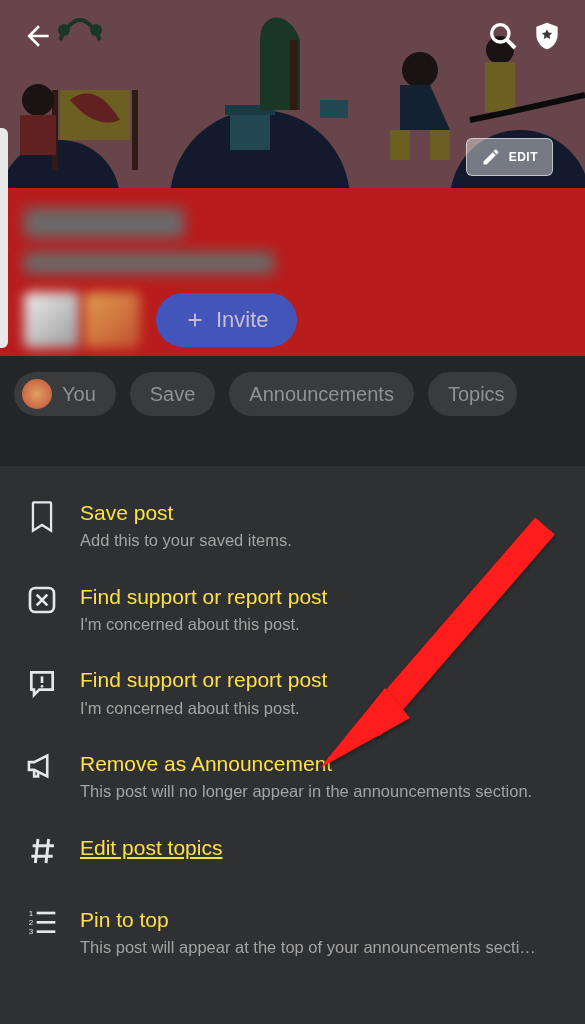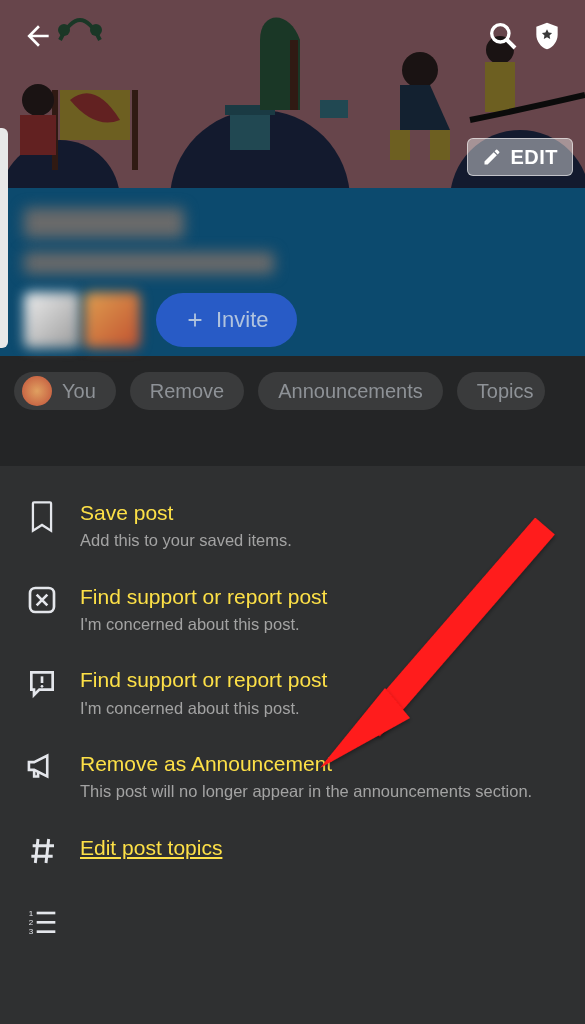--- a/index.html
+++ b/index.html
@@ -4,34 +4,34 @@
 <style>
   * { margin: 0; padding: 0; box-sizing: border-box; }
   html, body { width: 585px; height: 1024px; font-family: -apple-system, Helvetica, Arial, sans-serif; background: #18191a; color: #e4e6eb; overflow: hidden; }
   .screen { width: 585px; height: 1024px; position: relative; background: #242526; }
   .cover-area { position: relative; width: 100%; height: 188px; background: #d9889a; overflow: hidden; }
   .cover-art { position:absolute; inset:0; }
   .cover-shade { position:absolute; inset:0; background: rgba(0,0,0,0.55); }
   .topbar { position:absolute; top:0; left:0; right:0; height:72px; display:flex; align-items:center; padding:0 16px; }
   .topbar .spacer { flex:1; }
   .topbar .tbtn { width:44px; height:44px; display:flex; align-items:center; justify-content:center; color:#fff; }
-  .edit-btn { position:absolute; right:12px; bottom:12px; height:38px; padding:0 14px; background:rgba(255,255,255,0.42); border:1px solid rgba(255,255,255,0.55); border-radius:6px; display:flex; align-items:center; gap:8px; color:#fff; font-weight:700; font-size:20px; letter-spacing:0.5px; }
-  .group-info { position:relative; padding:20px 24px 8px 24px; background:#0c4a6e; }
+  .edit-btn { position:absolute; right:32px; bottom:12px; height:38px; padding:0 14px; background:rgba(255,255,255,0.42); border:1px solid rgba(255,255,255,0.55); border-radius:6px; display:flex; align-items:center; gap:8px; color:#fff; font-weight:700; font-size:12px; letter-spacing:0.5px; }
+  .group-info { position:relative; padding:20px 24px 8px 24px; background:#b91c1c; }
   .blur-line { filter: blur(7px); background: #6a6a6a; border-radius:4px; }
   .gl1 { width:160px; height:30px; margin-bottom:14px; }
   .gl2 { width:250px; height:22px; margin-bottom:18px; }
   .avatar-row { display:flex; align-items:center; gap:16px; }
   .avatars { display:flex; }
   .av { width:56px; height:56px; border-radius:6px; filter:blur(6px); }
   .av1 { background: linear-gradient(135deg,#eee,#999); }
   .av2 { background: linear-gradient(135deg,#e0a050,#c05030); margin-left:4px;}
   .invite-pill { height:54px; padding:0 28px; background:#2e5fd6; opacity:0.85; border-radius:28px; display:flex; align-items:center; gap:10px; color:#cdd9f2; font-size:22px; font-weight:500; }
   .tabs-area { background:#242526; padding: 16px 14px 10px 14px; }
   .tabs { display:flex; gap:14px; }
-  .tab-chip { background:#3a3b3c; border-radius:22px; height:38px; display:flex; align-items:center; padding:4px 20px; color:#8e9297; font-size:20px; white-space:nowrap; }
+  .tab-chip { background:#3a3b3c; border-radius:22px; height:44px; display:flex; align-items:center; padding:4px 20px; color:#8e9297; font-size:20px; white-space:nowrap; }
   .tab-you { padding-left:8px; }
   .tab-you .dot { width:30px; height:30px; border-radius:50%; background: radial-gradient(circle,#e0a060,#c0503a); margin-right:10px; }
   .sheet { position:absolute; left:0; right:0; top:466px; bottom:0; background:#2f3031; border-radius:0; padding: 18px 0 0 0; }
   .menu-item { display:flex; align-items:flex-start; gap:18px; padding:16px 22px; }
   .menu-item .icon { width:40px; height:40px; flex-shrink:0; display:flex; align-items:flex-start; justify-content:center; color:#e4e6eb; }
   .menu-item .texts { flex:1; }
   .menu-item .title { font-size:21px; color:#fde047; font-weight:400; line-height:1.25; margin-bottom:4px;}
   .menu-item .sub { font-size:16.5px; color:#a3a3a3; line-height:1.3; }
   .menu-item.no-sub .title { margin-bottom:0;text-decoration:underline; }
   .side-handle { position:absolute; left:-2px; top:128px; width:10px; height:220px; background:#e8e8e8; border-radius:0 6px 6px 0; }
@@ -124,21 +124,21 @@
     </div>
   </div>
 
   <div class="tabs-area">
     <div class="tabs">
       <div class="tab-chip tab-you">
         <div class="dot"></div>
         <span>You</span>
       </div>
       <div class="tab-chip">
-        <span>Remove</span>
+        <span>Save</span>
       </div>
       <div class="tab-chip">
         <span>Announcements</span>
       </div>
       <div class="tab-chip" style="padding-right:12px;">
         <span>Topics</span>
       </div>
     </div>
   </div>
 
@@ -212,20 +212,24 @@
     <div class="menu-item">
       <div class="icon">
         <svg width="32" height="28" viewBox="0 0 24 20">
           <text x="2" y="6" font-size="6" fill="#e4e6eb" font-family="Arial">1</text>
           <text x="2" y="13" font-size="6" fill="#e4e6eb" font-family="Arial">2</text>
           <text x="2" y="20" font-size="6" fill="#e4e6eb" font-family="Arial">3</text>
           <line x1="8" y1="4" x2="22" y2="4" stroke="#e4e6eb" stroke-width="2"></line>
           <line x1="8" y1="11" x2="22" y2="11" stroke="#e4e6eb" stroke-width="2"></line>
           <line x1="8" y1="18" x2="22" y2="18" stroke="#e4e6eb" stroke-width="2"></line>
         </svg>
+      </div>
+      <div class="texts">
+        <div class="title">Pin to top</div>
+        <div class="sub">This post will appear at the top of your announcements secti…</div>
       </div>
     </div>
 
   </div>
 
   <svg class="arrow" width="260" height="280" style="left:300px; top:518px;" viewBox="0 0 260 280">
     <defs>
       <filter id="sh">
           <feDropShadow dx="0" dy="2" stdDeviation="2" flood-opacity="0.4"></feDropShadow>
         </filter>

